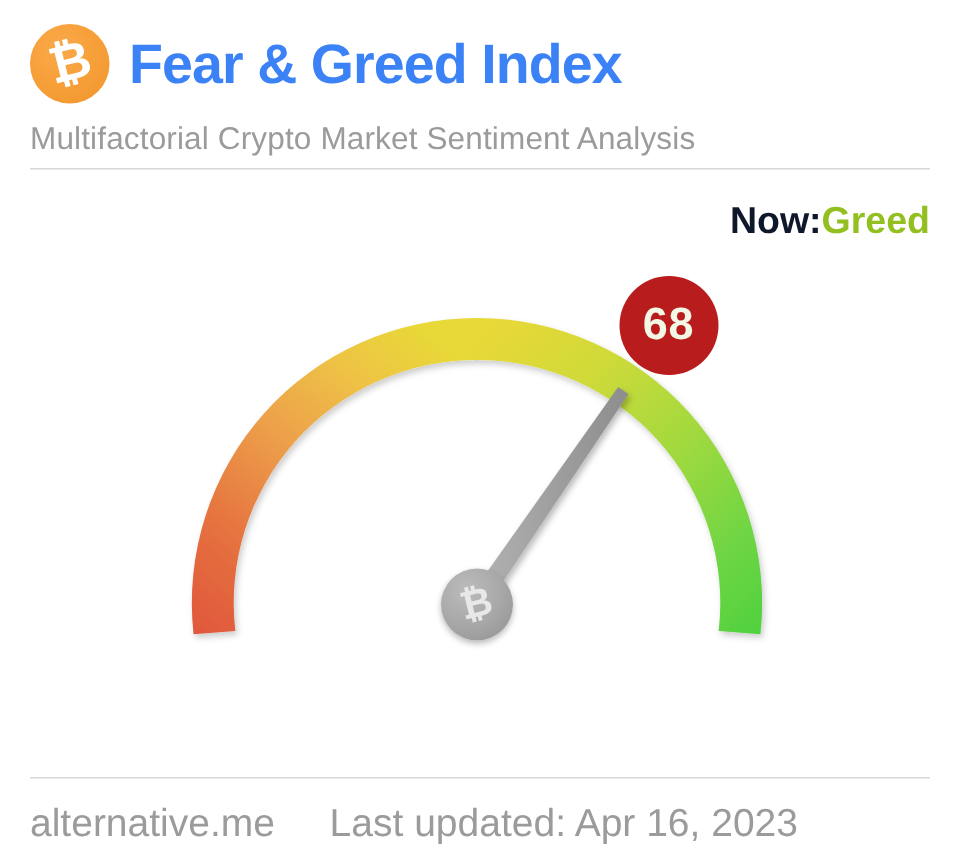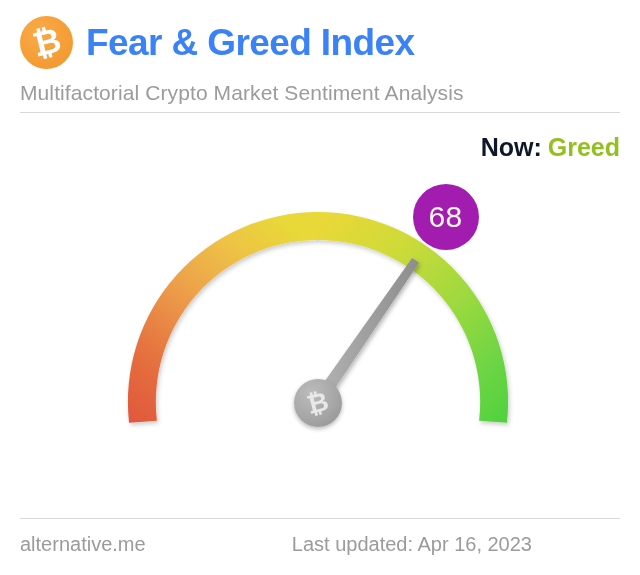--- a/index.html
+++ b/index.html
@@ -81,21 +81,21 @@
   .status-line {
     position: absolute;
     right: 20px;
     top: 132px;
     font-size: 25px;
     font-weight: bold;
     white-space: nowrap;
     line-height: 1.2;
   }
   .status-label { color: #0f172a; }
-  .status-value { color: #93c020; margin-left: 6px; }
+  .status-value { color: #93c020; }
 
   
   .gauge-wrap {
     position: absolute;
     left: 0;
     top: 178px;
     width: 640px;
     height: 330px;
   }
   .gauge-svg {
@@ -145,21 +145,21 @@
     margin-top: -1px;
   }
 
   
   .footer {
     position: absolute;
     left: 0;
     top: 533px;
     width: 552px;
     height: 34px;
-    font-size: 20px;
+    font-size: 26px;
     color: #9b9b9b;
   }
   .footer-left {
     position: absolute;
     left: 20px;
     top: 0;
     white-space: nowrap;
   }
   .footer-right {
     position: absolute;
@@ -252,21 +252,21 @@
 
     <g filter="url(#needleShadow)">
       <path d="M 323.3529618845848 227.6872481693239 L 312.6470381154152 220.3127518306761 L 412.1114223397627 79.96986362157809 L 419.0290961598415 84.73492279424285 Z" fill="url(#needleGrad)"></path>
     </g>
   </svg>
 
   <div class="hub">
     <span class="btc-glyph-sm">₿</span>
   </div>
 
-  <div class="value-badge" style="left: 412.636px; top: 5.70517px; background: #a21caf;">68</div>
+  <div class="value-badge" style="left: 412.636px; top: 5.70517px; background: #b91c1c; font-weight: bold;">68</div>
 
 </div>
 
 <div class="divider divider-bottom"></div>
 
 <div class="footer">
   <div class="footer-left">alternative.me</div>
   <div class="footer-right">Last updated: Apr 16, 2023</div>
 </div>
 

